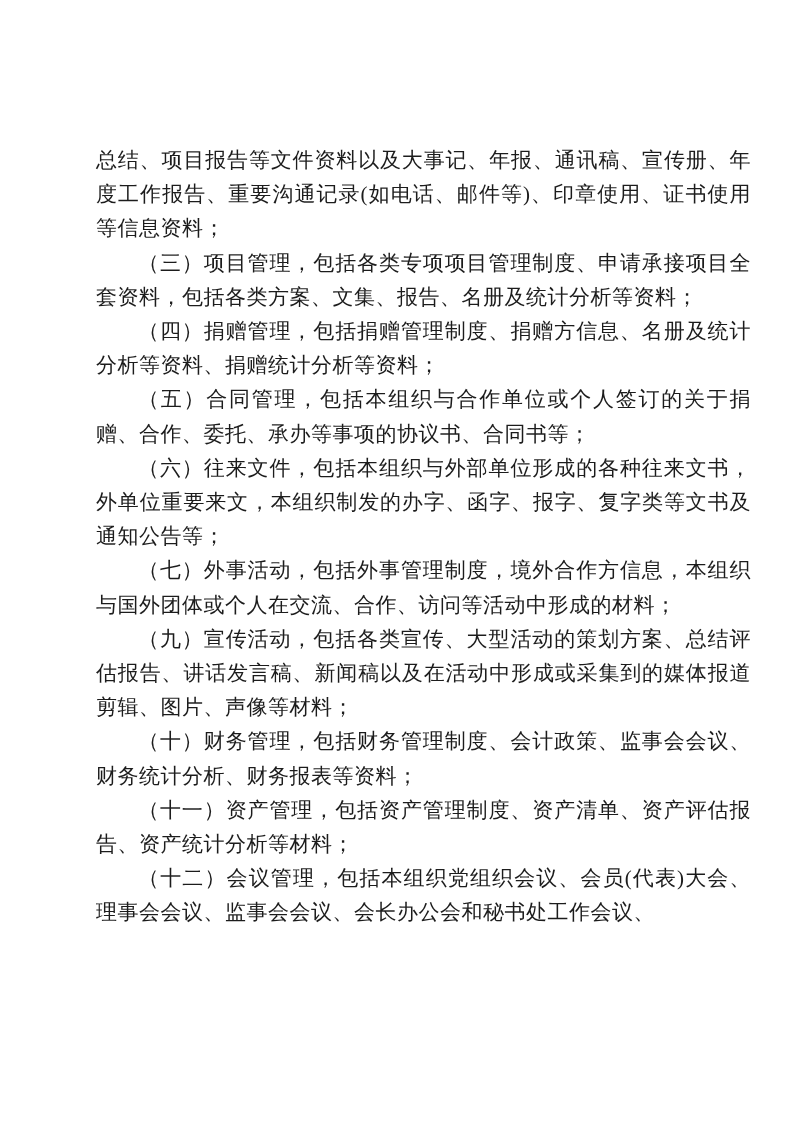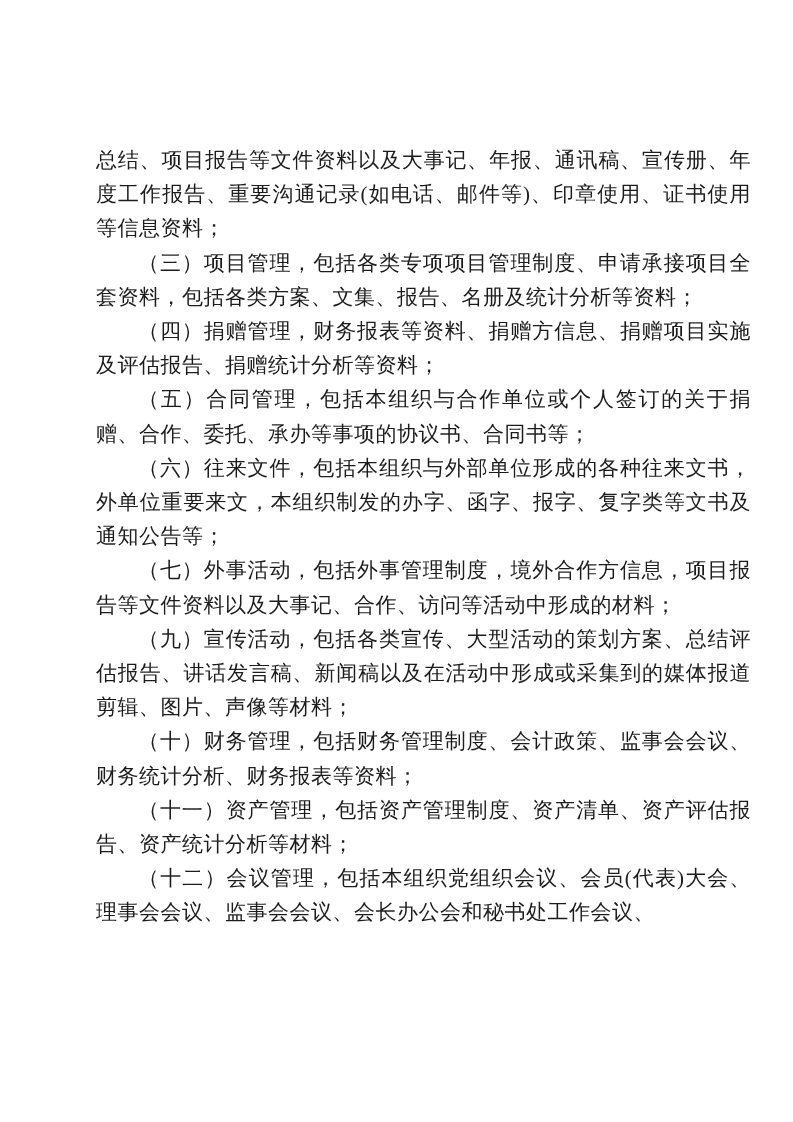--- a/index.html
+++ b/index.html
@@ -47,24 +47,24 @@
   }
 </style>
 </head>
 <body>
 
 <div class="page">
 
   <div class="text-block">
     <p class="para para-continuation">总结、项目报告等文件资料以及大事记、年报、通讯稿、宣传册、年度工作报告、重要沟通记录(如电话、邮件等)、印章使用、证书使用等信息资料；</p>
     <p class="para">（三）项目管理，包括各类专项项目管理制度、申请承接项目全套资料，包括各类方案、文集、报告、名册及统计分析等资料；</p>
-    <p class="para">（四）捐赠管理，财务报表等资料、捐赠方信息、捐赠项目实施及评估报告、捐赠统计分析等资料；</p>
+    <p class="para">（四）捐赠管理，包括捐赠管理制度、捐赠方信息、名册及统计分析等资料、捐赠统计分析等资料；</p>
     <p class="para">（五）合同管理，包括本组织与合作单位或个人签订的关于捐赠、合作、委托、承办等事项的协议书、合同书等；</p>
     <p class="para">（六）往来文件，包括本组织与外部单位形成的各种往来文书，外单位重要来文，本组织制发的办字、函字、报字、复字类等文书及通知公告等；</p>
-    <p class="para">（七）外事活动，包括外事管理制度，境外合作方信息，项目报告等文件资料以及大事记、合作、访问等活动中形成的材料；</p>
+    <p class="para">（七）外事活动，包括外事管理制度，境外合作方信息，本组织与国外团体或个人在交流、合作、访问等活动中形成的材料；</p>
     <p class="para">（九）宣传活动，包括各类宣传、大型活动的策划方案、总结评估报告、讲话发言稿、新闻稿以及在活动中形成或采集到的媒体报道剪辑、图片、声像等材料；</p>
     <p class="para">（十）财务管理，包括财务管理制度、会计政策、监事会会议、财务统计分析、财务报表等资料；</p>
     <p class="para">（十一）资产管理，包括资产管理制度、资产清单、资产评估报告、资产统计分析等材料；</p>
     <p class="para">（十二）会议管理，包括本组织党组织会议、会员(代表)大会、理事会会议、监事会会议、会长办公会和秘书处工作会议、</p>
   </div>
 
   <div class="page-number">– 53 –</div>
 
 </div>
 

